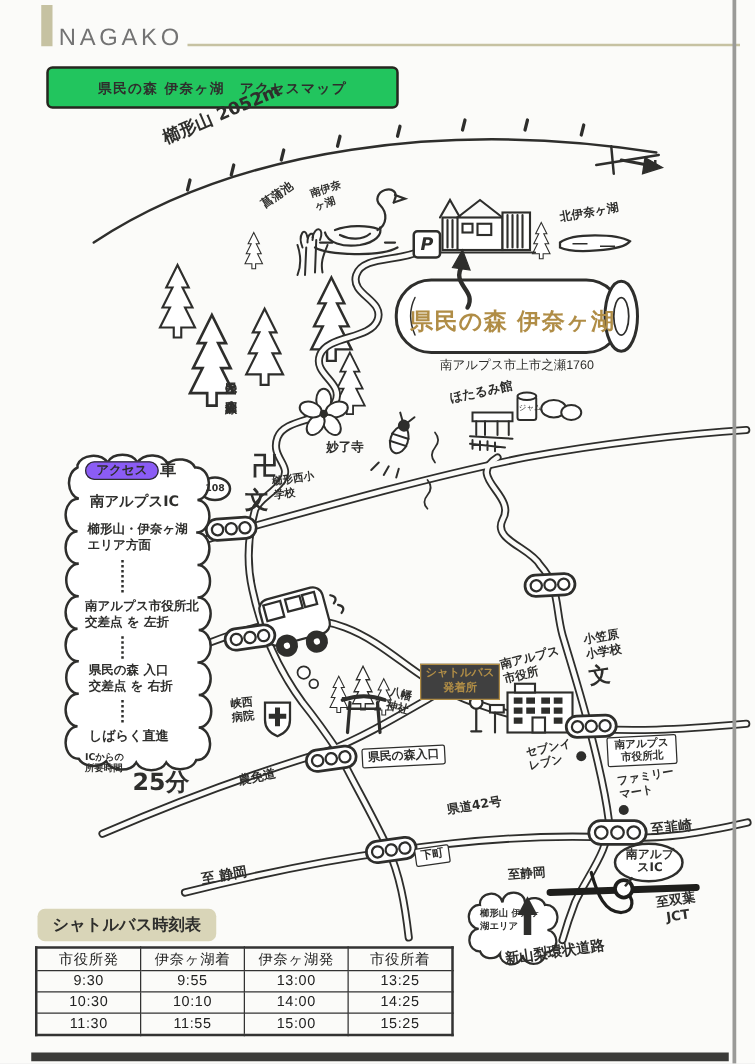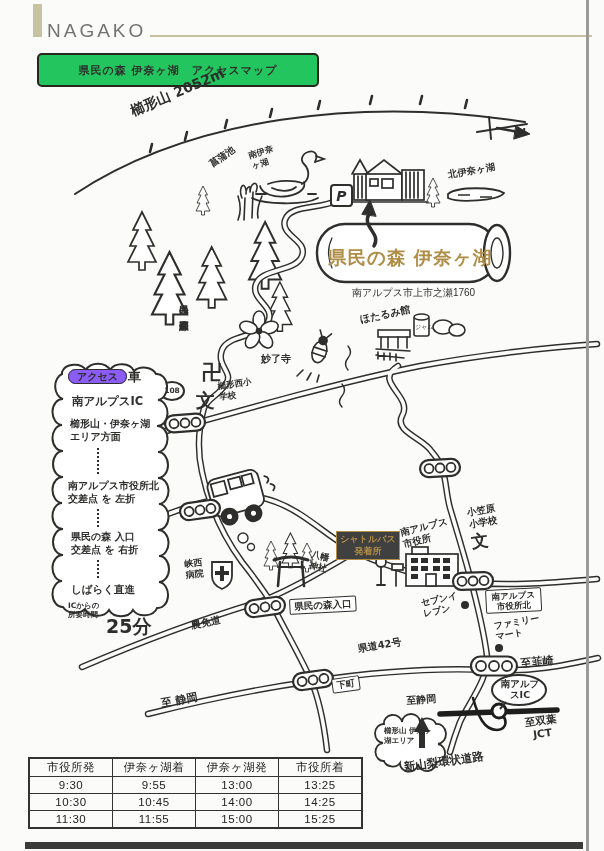--- a/index.html
+++ b/index.html
@@ -371,39 +371,40 @@
 交差点 を 左折</div>
   <div class="dotline" style="left:97px;top:509px;height:18px;"></div>
   <div class="lbl" style="left:71px;top:531px;font-size:10px;">県民の森 入口
 交差点 を 右折</div>
   <div class="dotline" style="left:97px;top:560px;height:18px;"></div>
   <div class="lbl nowrap" style="left:71px;top:583px;font-size:10.5px;">しばらく直進</div>
   <div class="lbl" style="left:68px;top:601px;font-size:7.5px;line-height:1.2;">ICからの
 所要時間</div>
   <div class="lbl nowrap" style="left:106px;top:597px;font-size:19px;margin-top:18px;">25分</div>
 
+  <div class="tt-heading">シャトルバス時刻表</div>
   <table class="tt">
     <thead>
       <tr>
         <th>市役所発</th>
         <th>伊奈ヶ湖着</th>
         <th>伊奈ヶ湖発</th>
         <th>市役所着</th>
       </tr>
     </thead>
     <tbody>
       <tr>
         <td>9:30</td>
         <td>9:55</td>
         <td>13:00</td>
         <td>13:25</td>
       </tr>
       <tr>
         <td>10:30</td>
-        <td>10:45</td>
+        <td>10:10</td>
         <td>14:00</td>
         <td>14:25</td>
       </tr>
       <tr>
         <td>11:30</td>
         <td>11:55</td>
         <td>15:00</td>
         <td>15:25</td>
       </tr>
     </tbody>

